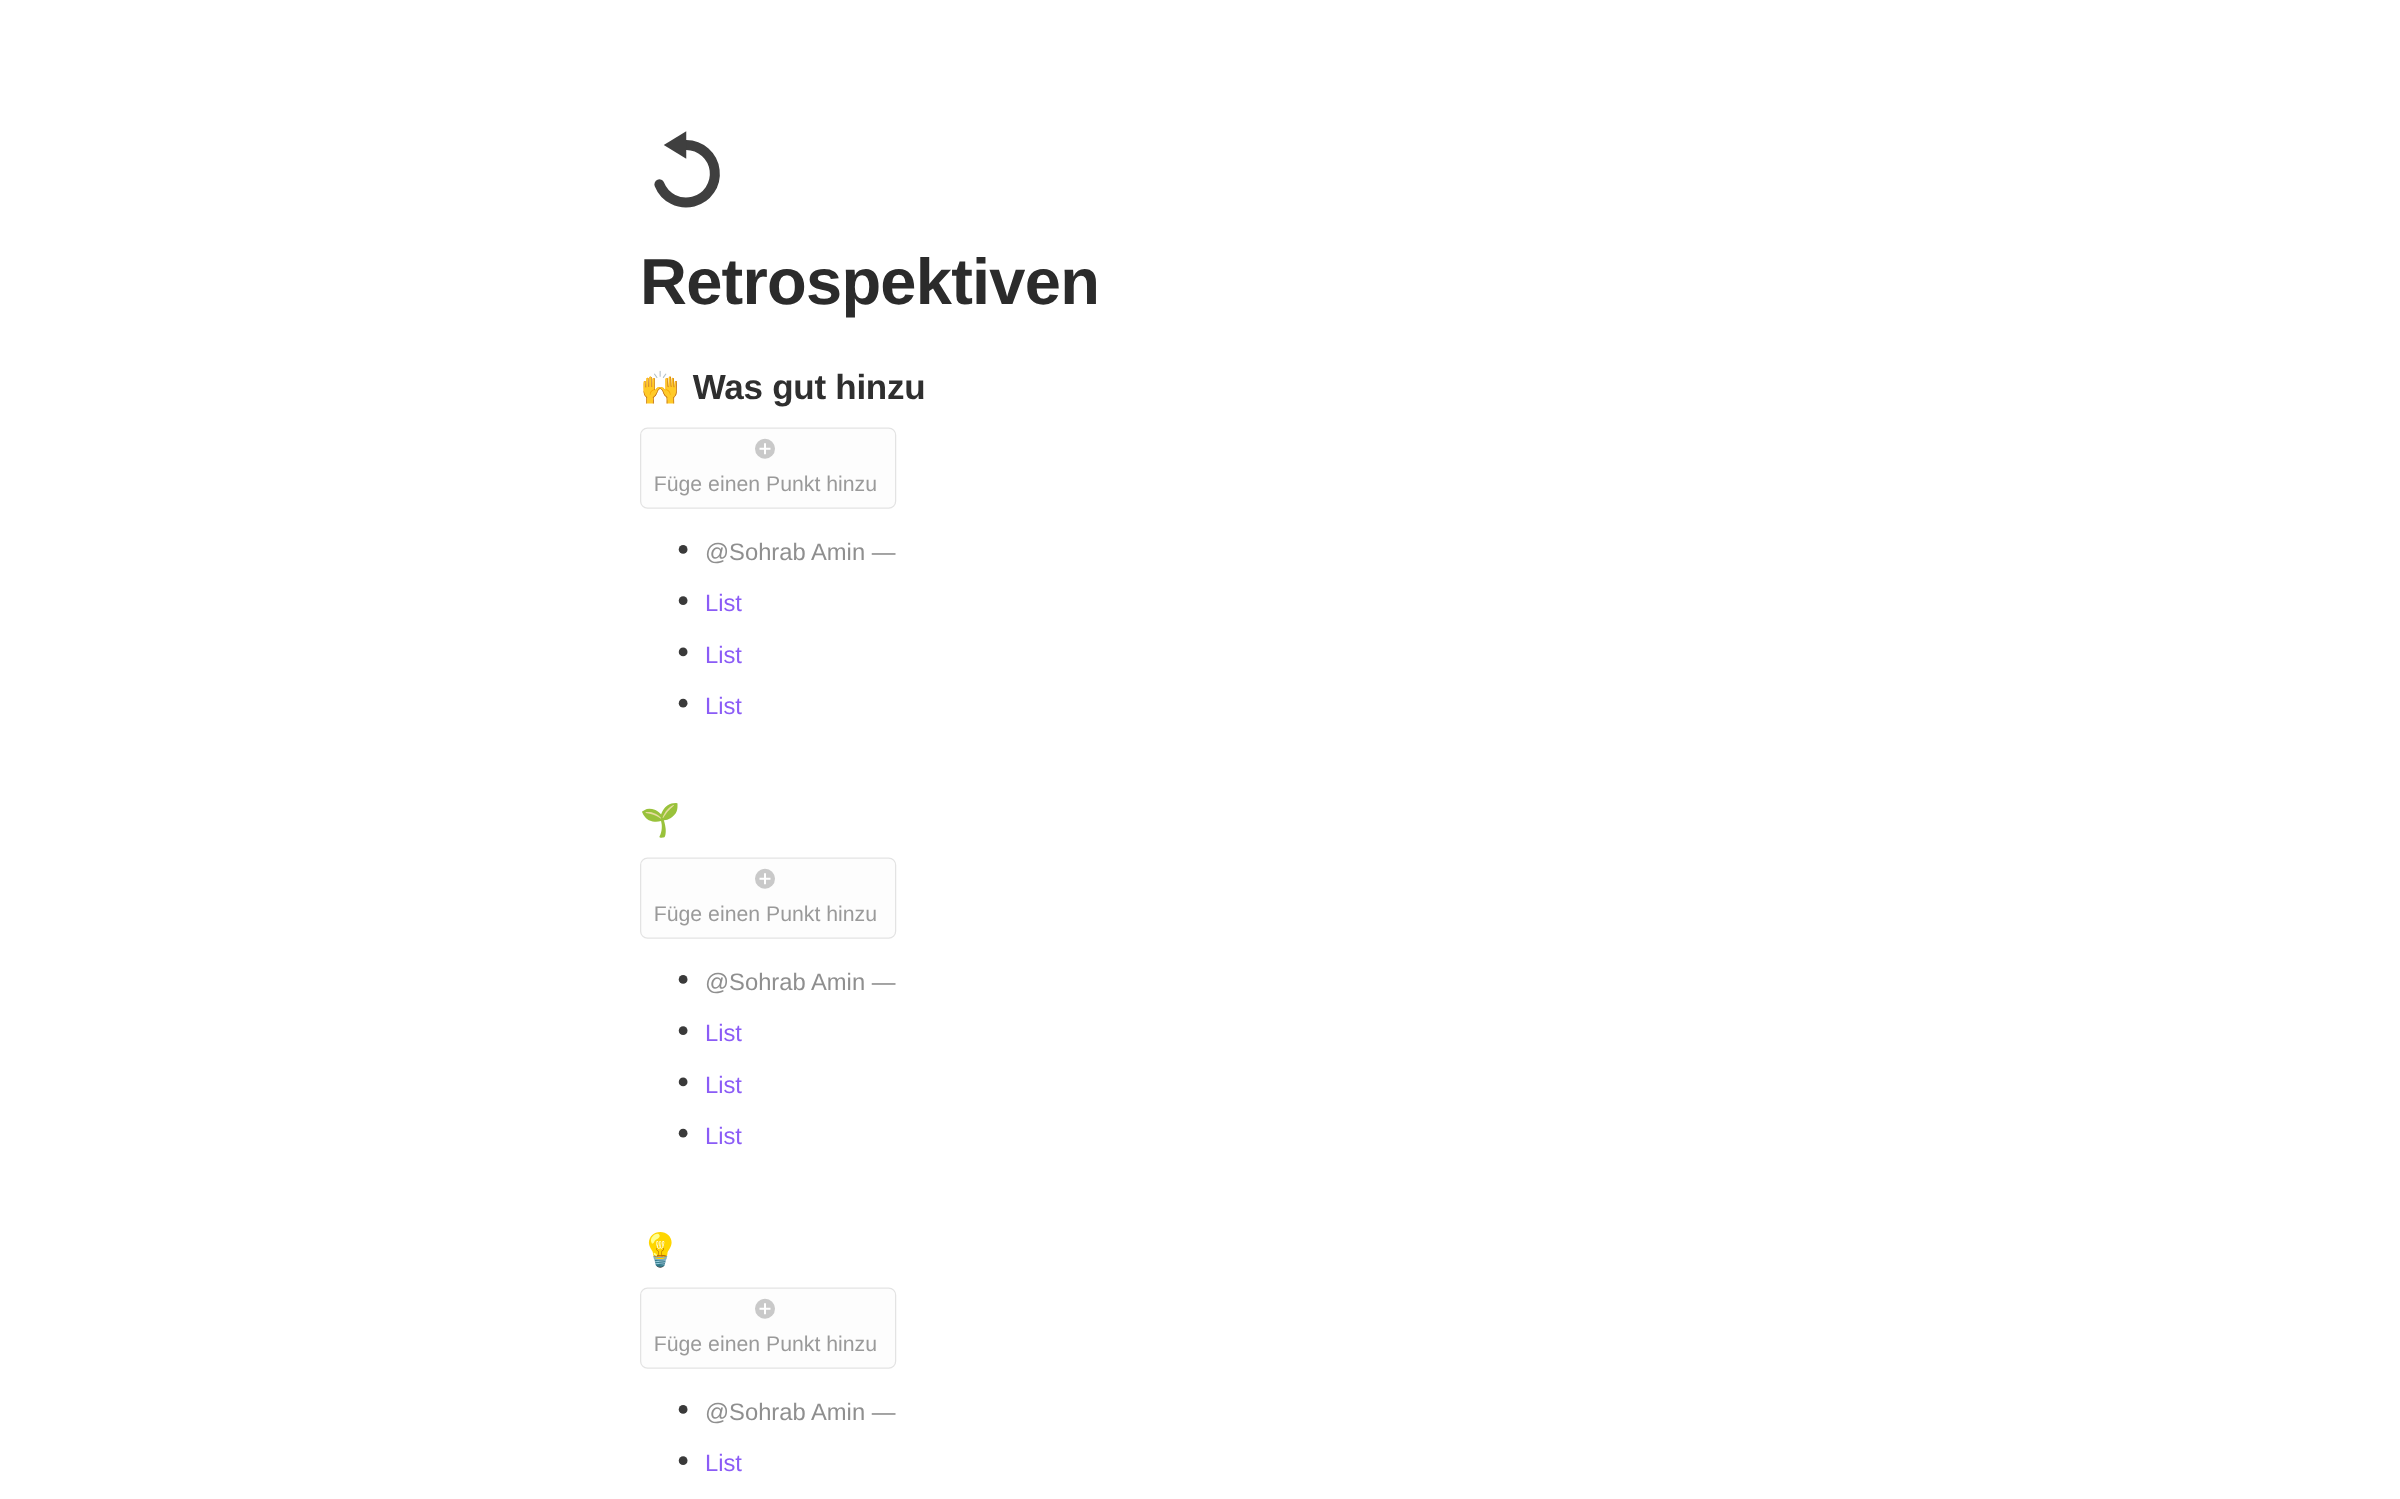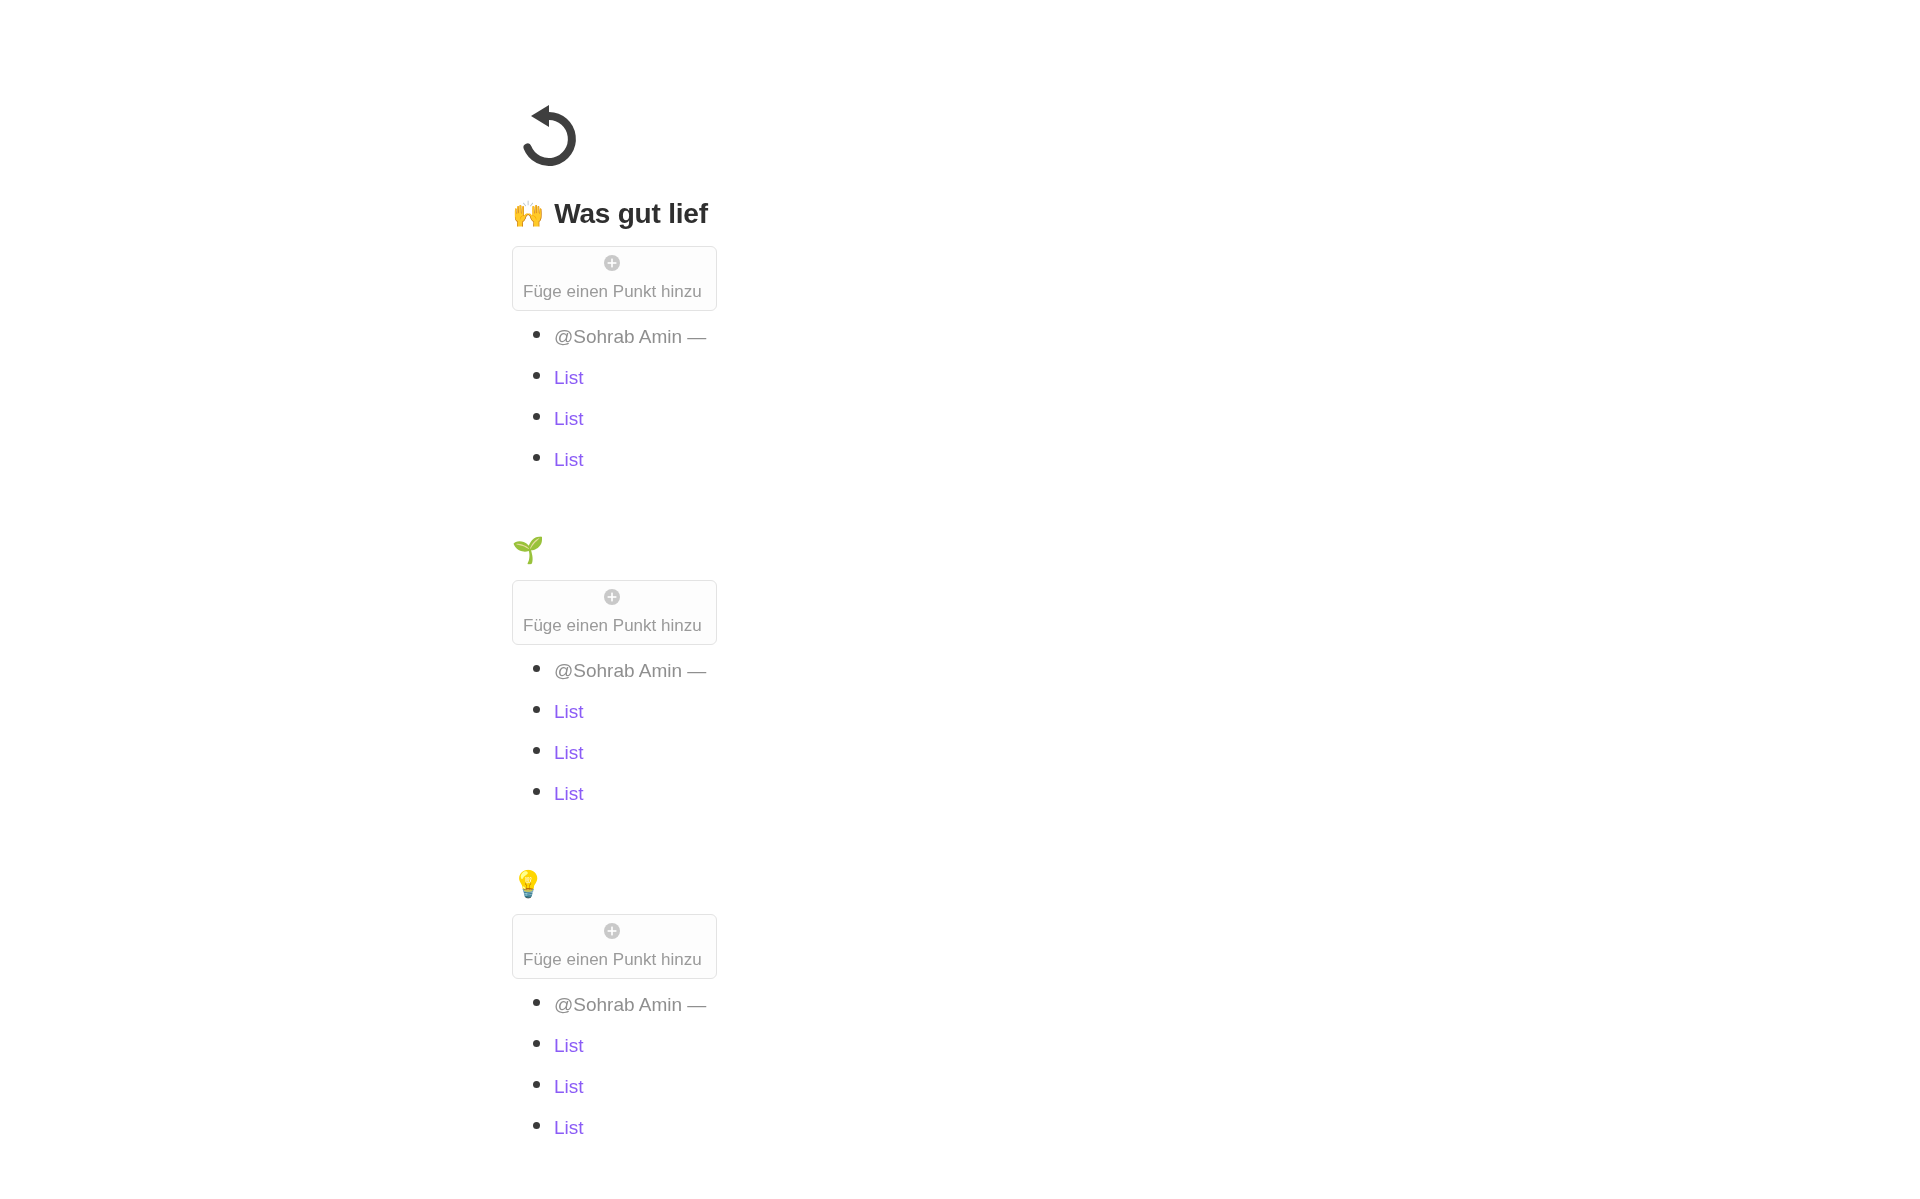--- a/index.html
+++ b/index.html
@@ -91,21 +91,21 @@
   .plus-icon svg { display: block; }
   .add-item-label {
     font-size: 17px;
     line-height: 22px;
     color: #9a9a9a;
   }
 
   
   .bullets {
     list-style: none;
-    margin: 5px;
+    margin: 15px;
     padding: 0 0 0 16px;
   }
   .bullet-row {
     display: flex;
     align-items: baseline;
     gap: 14px;
     height: 41px;
   }
   .bullet-dot {
     width: 7px;
@@ -132,25 +132,26 @@
 <div class="page">
   <div class="doc">
 
     <div class="page-icon">
       <svg viewBox="0 0 74 74" width="74" height="74" aria-hidden="true">
         <path d="M37 16 A23 23 0 1 1 15.5 47.5" fill="none" stroke="currentColor" stroke-width="8" stroke-linecap="round"></path>
         <path d="M37 5 L37 27 L19 16 Z" fill="currentColor"></path>
       </svg>
     </div>
 
+    <h1 class="page-title">Retrospektiven</h1>
 
     <div class="section">
       <h2 class="section-heading">
         <span class="section-emoji">🙌</span>
-        <span>Was gut lief</span>
+        <span>Was gut hinzu</span>
       </h2>
       <div class="add-item">
         <span class="plus-icon">
           <svg viewBox="0 0 18 18" width="18" height="18" aria-hidden="true">
             <circle cx="9" cy="9" r="8" fill="#c9c9c9"></circle>
             <rect x="8.2" y="4.6" width="1.6" height="8.8" fill="#ffffff"></rect>
             <rect x="4.6" y="8.2" width="8.8" height="1.6" fill="#ffffff"></rect>
           </svg>
         </span>
         <span class="add-item-label">Füge einen Punkt hinzu</span>

